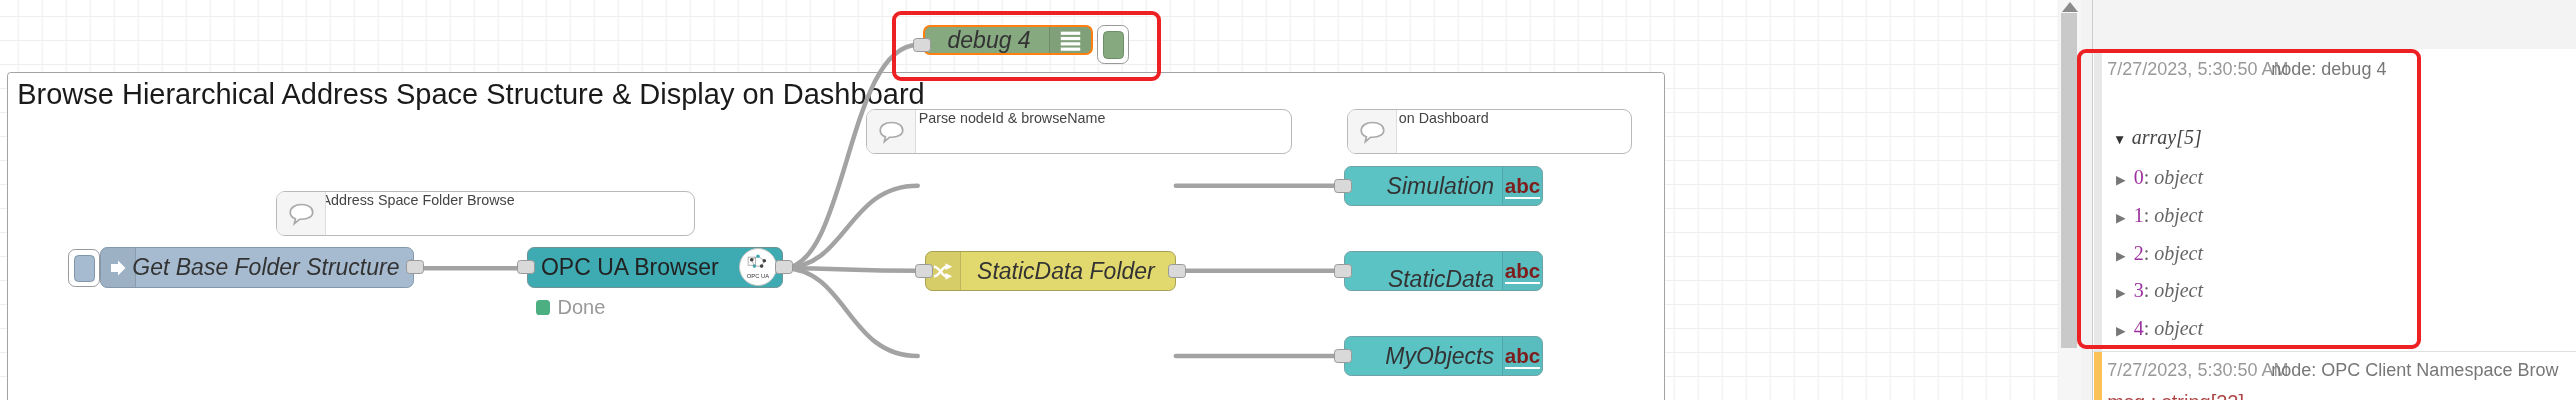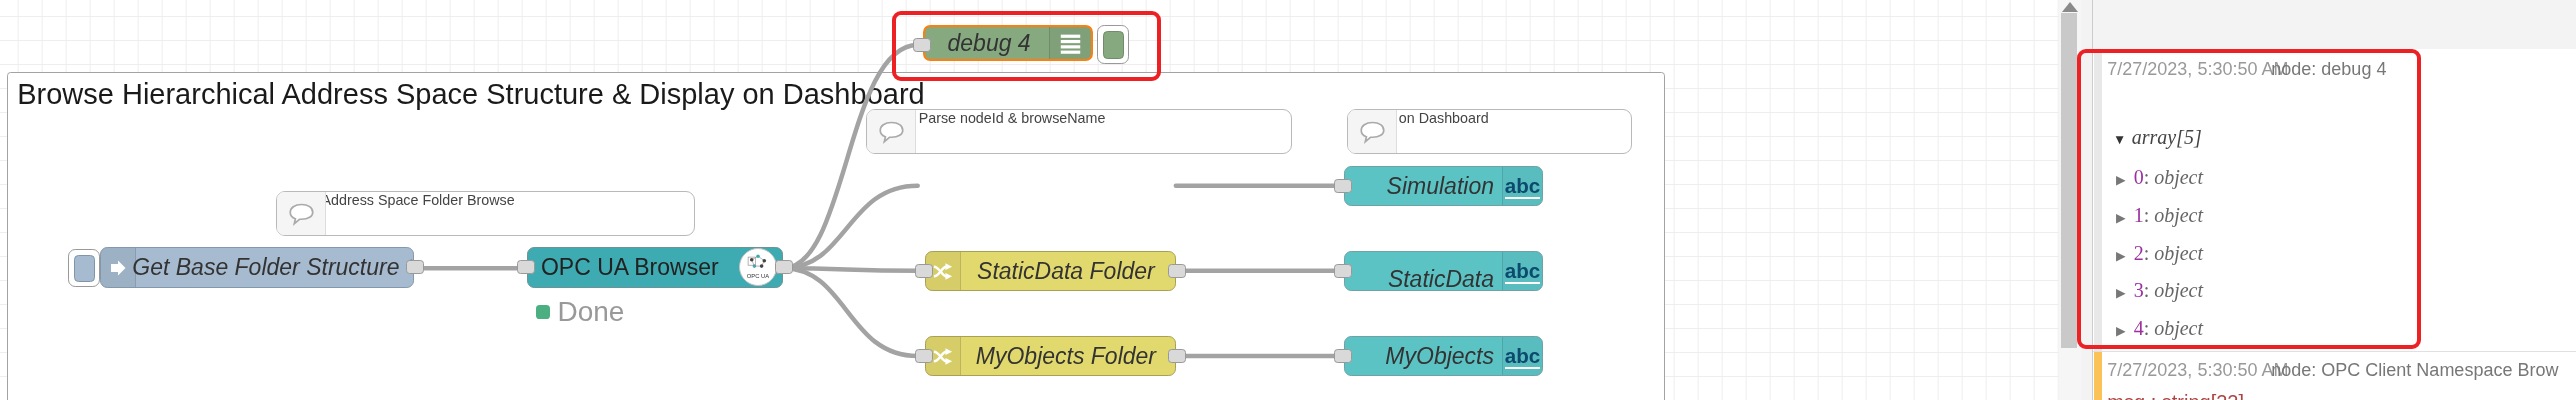--- a/index.html
+++ b/index.html
@@ -26,25 +26,25 @@
   .port{position:absolute;width:18px;height:14.3px;background:#d9d9d9;border:1.8px solid #999;
         border-radius:3.6px;box-sizing:border-box;}
   .inject-btn,.debug-btn{position:absolute;box-sizing:border-box;background:#fff;border:1.8px solid #999;border-radius:7.2px;}
   .inject-btn .inner,.debug-btn .inner{position:absolute;left:4.5px;right:4.5px;top:4.5px;bottom:4.5px;
         border-radius:4.5px;box-sizing:border-box;}
   .comment{position:absolute;height:45px;background:#fff;border:1.8px solid #b9b9b9;border-radius:9px;box-sizing:border-box;}
   .comment .iconzone.left{width:48px;background:#f5f5f5;border-right:0.9px solid #ddd;border-radius:7.2px 0 0 7.2px;}
   .comment .lbl{left:48px;right:7.2px;justify-content:center;color:#444;}
   .status{position:absolute;display:flex;align-items:center;gap:7.2px;}
   .status .dot{width:14.3px;height:14.3px;border-radius:3.6px;background:var(--status);}
-  .status .stxt{font-size:28px;color:#999;}
+  .status .stxt{font-size:20px;color:#999;}
   .opc-circle{position:absolute;width:38px;height:38px;border-radius:50%;background:#fff;
               border:0.9px solid #c3c3c3;box-sizing:border-box;}
   .abc{display:flex;align-items:center;justify-content:center;font-weight:bold;font-size:20.6px;
-       color:#0c4a6e;border-bottom:2.7px solid #fff;line-height:23px;margin:0 5.4px;}
+       color:#7f1d1d;border-bottom:2.7px solid #fff;line-height:23px;margin:0 5.4px;}
   .hl{position:absolute;border:4.5px solid var(--highlight);border-radius:9px;box-sizing:border-box;z-index:60;}
   
   .scrollbar{position:absolute;left:2059px;top:0;width:21.5px;height:401px;background:#f6f6f6;}
   .scroll-up{position:absolute;left:2.7px;top:1.8px;width:0;height:0;border-left:8px solid transparent;
              border-right:8px solid transparent;border-bottom:10px solid #8a8a8a;}
   .thumb{position:absolute;left:1.8px;top:12.5px;width:16px;height:335px;background:#c9c9c9;}
   .panel{position:absolute;left:2081px;top:0;width:495px;height:401px;background:#f3f3f3;}
   .panel-sep{position:absolute;left:2092px;top:0;width:0.9px;height:401px;background:#ccc;}
   .dmsg{position:absolute;left:2093px;width:483px;background:#fff;}
   .dmsg .gutter{position:absolute;left:0.9px;top:0;bottom:0;width:8px;}
@@ -143,21 +143,21 @@
         </svg>
       </div>
       <span class="port" style="left:-10.8px;top:11.6px;"></span>
       <span class="port" style="right:-10.8px;top:11.6px;"></span>
     </div>
     <div class="status" style="left:536px;top:296px;">
       <span class="dot"></span>
       <span class="stxt">Done</span>
     </div>
 
-    <div class="node" style="left:923px;top:25px;width:170px;height:36px;background:var(--debug);border:2.7px solid var(--selected);">
+    <div class="node" style="left:923px;top:25px;width:170px;height:30px;background:var(--debug);border:2.7px solid var(--selected);">
       <div class="iconzone right" style="width:41px;">
         <svg width="23" height="23" viewBox="0 0 26 26">
           <rect x="2" y="3" width="22" height="3.6" fill="#fff"></rect>
           <rect x="2" y="9" width="22" height="3.6" fill="#fff"></rect>
           <rect x="2" y="15" width="22" height="3.6" fill="#fff"></rect>
           <rect x="2" y="21" width="22" height="3.6" fill="#fff"></rect>
         </svg>
       </div>
       <div class="lbl" style="left:7.2px;right:45px;justify-content:center;">debug 4</div>
       <span class="port" style="left:-11.6px;top:10.8px;"></span>
@@ -175,33 +175,20 @@
           <path d="M2 17 C8 17 10 7 15 7" stroke="#fff" stroke-width="2.6" fill="none"></path>
           <polygon points="14,13.5 21,17 14,20.5" fill="#fff"></polygon>
           <polygon points="14,3.5 21,7 14,10.5" fill="#fff"></polygon>
         </svg>
       </div>
       <div class="lbl" style="left:38px;right:7.2px;justify-content:center;">StaticData Folder</div>
       <span class="port" style="left:-10.8px;top:11.6px;"></span>
       <span class="port" style="right:-10.8px;top:11.6px;"></span>
     </div>
 
-    <div class="node" style="left:925px;top:336px;width:251px;height:40px;background:var(--switch);border-color:#a8a154;">
-      <div class="iconzone left">
-        <svg width="23" height="23" viewBox="0 0 24 24">
-          <path d="M2 7 C8 7 10 17 15 17" stroke="#fff" stroke-width="2.6" fill="none"></path>
-          <path d="M2 17 C8 17 10 7 15 7" stroke="#fff" stroke-width="2.6" fill="none"></path>
-          <polygon points="14,13.5 21,17 14,20.5" fill="#fff"></polygon>
-          <polygon points="14,3.5 21,7 14,10.5" fill="#fff"></polygon>
-        </svg>
-      </div>
-      <div class="lbl" style="left:38px;right:7.2px;justify-content:center;">MyObjects Folder</div>
-      <span class="port" style="left:-10.8px;top:11.6px;"></span>
-      <span class="port" style="right:-10.8px;top:11.6px;"></span>
-    </div>
 
     <div class="node" style="left:1344px;top:166px;width:199px;height:40px;background:var(--uitext);border-color:#6fa2a4;">
       <div class="iconzone right" style="width:39px;background:rgba(0,0,0,0.03);">
         <span class="abc">abc</span>
       </div>
       <div class="lbl" style="left:7.2px;right:48px;justify-content:flex-end;">Simulation</div>
       <span class="port" style="left:-10.8px;top:11.6px;"></span>
     </div>
 
     <div class="node" style="left:1344px;top:251px;width:199px;height:40px;background:var(--uitext);border-color:#6fa2a4;">

